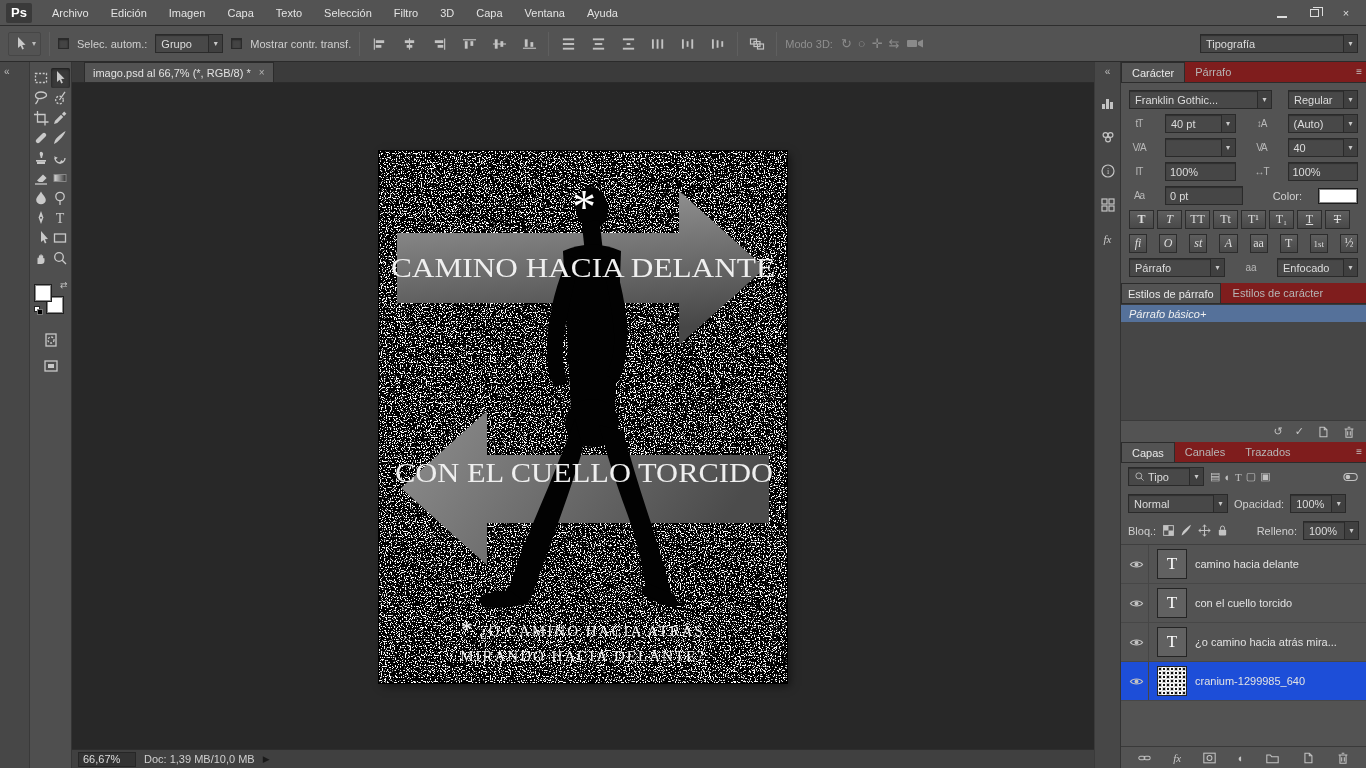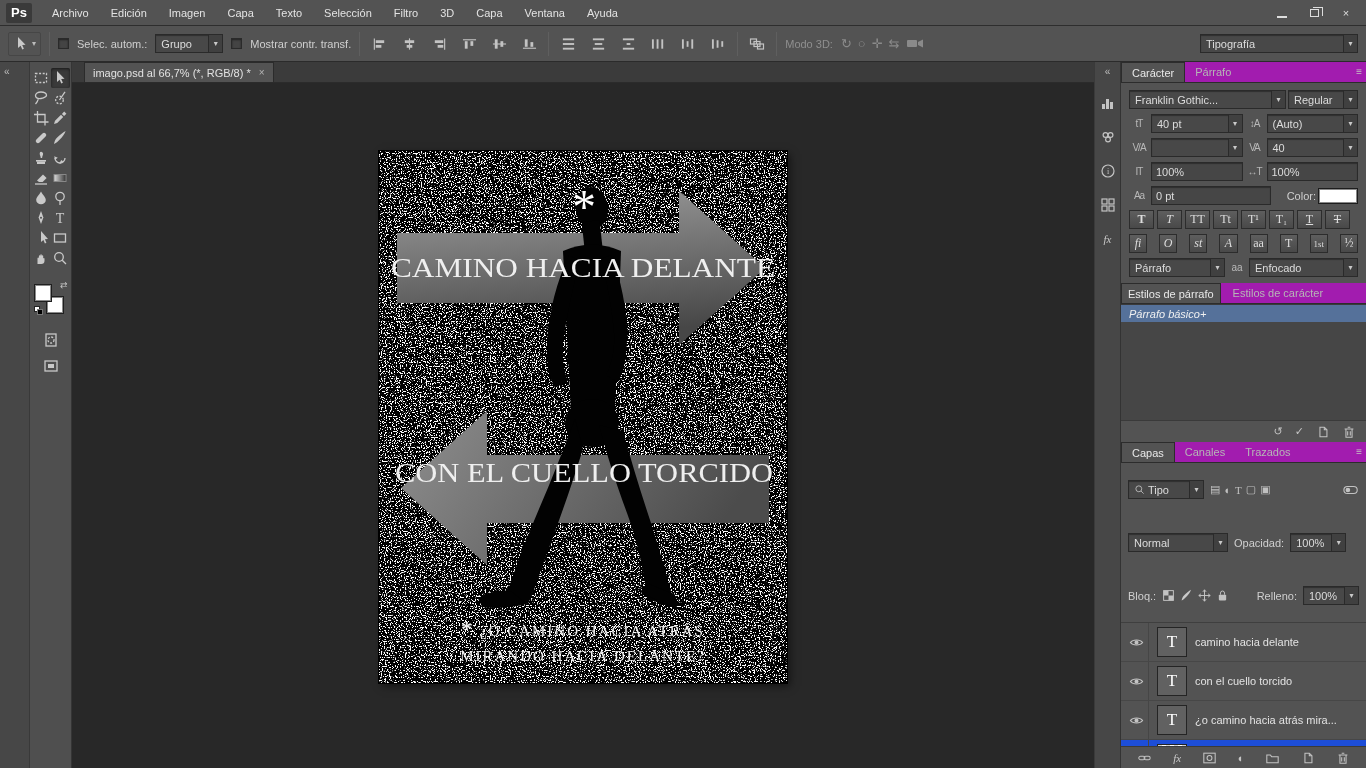--- a/index.html
+++ b/index.html
@@ -57,43 +57,43 @@
   .canvas{flex:1;background:#282828;overflow:hidden;position:relative}
   .poster{width:408px;height:532px;margin:68px auto 0;position:relative;box-shadow:0 0 0 1px #000,3px 3px 8px rgba(0,0,0,.55)}
   .statusbar{height:19px;background:#404040;border-top:1px solid #2d2d2d;display:flex;align-items:center;gap:8px;padding:0 6px;color:#cfcfcf}
   .zoom-field{width:58px;height:15px;background:#333;border:1px solid #262626;display:flex;align-items:center;padding:0 4px;color:#ddd}
   .status-arrow{color:#1a1a1a;font-size:9px}
 
   
   .right-strip{width:26px;background:#474747;border-left:1px solid #3a3a3a;display:flex;flex-direction:column;align-items:center;padding-top:2px;gap:14px}
   .strip-icon{width:20px;height:20px;display:flex;align-items:center;justify-content:center;color:#c3c3c3}
   .right-panels{width:246px;background:#535353;border-left:1px solid #333;display:flex;flex-direction:column}
-  .ptabs{height:21px;background:#a21caf;display:flex;align-items:flex-end;border-bottom:1px solid #2c2c2c;position:relative}
+  .ptabs{height:21px;background:#7f1d1d;display:flex;align-items:flex-end;border-bottom:1px solid #2c2c2c;position:relative}
   .ptab{height:20px;padding:0 10px;display:flex;align-items:center;color:#b6b6b6}
   .ptab.active{background:#535353;border:1px solid #2c2c2c;border-bottom:none;color:#e8e8e8}
   .pmenu{position:absolute;right:4px;top:4px;color:#c2c2c2;font-size:10px}
 
   .char-body{padding:7px 8px 6px;display:flex;flex-direction:column;gap:5px}
-  .crow{display:flex;align-items:center;gap:2px}
+  .crow{display:flex;align-items:center;gap:16px}
   .cicon{width:20px;color:#b9b9b9;font-size:10px;text-align:center;flex:none;letter-spacing:-1px}
   .half{flex:1;min-width:0}
   .tbtn{width:25px;height:19px;background:linear-gradient(#5e5e5e,#494949);border:1px solid #2c2c2c;display:flex;align-items:center;justify-content:center;color:#ddd;font-family:"Liberation Serif",serif;font-size:12px}
   .tbtn.it{font-style:italic}
   .tbtn.bo{font-weight:bold}
   .tbtn.un{text-decoration:underline}
   .tbtn.st{text-decoration:line-through}
   .color-swatch{width:40px;height:16px;background:#fff;border:1px solid #1d1d1d;box-shadow:0 0 0 1px #888 inset}
 
   .styles-list{height:116px;background:#464646;border-top:1px solid #3a3a3a;overflow:hidden}
   .style-row{height:17px;display:flex;align-items:center;padding:0 8px;color:#f0f0f0;font-style:italic;background:#55719a}
   .panel-bbar{height:22px;background:#535353;border-top:1px solid #3a3a3a;display:flex;align-items:center;justify-content:flex-end;gap:12px;padding:0 10px;color:#c5c5c5}
   .panel-bbar.spread{justify-content:space-around;gap:0;padding:0 6px}
 
   .layers-sec{flex:1;display:flex;flex-direction:column;min-height:0}
-  .lrow{display:flex;align-items:center;gap:6px;padding:17px 7px}
+  .lrow{display:flex;align-items:center;gap:6px;padding:4px 7px}
   .filter-icons{display:flex;gap:4px;align-items:center;color:#c0c0c0;font-size:11px}
   .lock-icons{display:flex;gap:5px;align-items:center}
   .layers-list{flex:1;overflow:hidden;border-top:1px solid #3f3f3f}
   .layer-row{height:39px;display:flex;align-items:center;gap:8px;border-bottom:1px solid #474747;padding:0 4px}
   .layer-row.selected{background:#1d4ed8}
   .eye-box{width:24px;height:100%;display:flex;align-items:center;justify-content:center;border-right:1px solid #464646}
   .thumb{width:30px;height:30px;border:1px solid #242424;background:#616161;display:flex;align-items:center;justify-content:center;color:#fff;font-family:"Liberation Serif",serif;font-size:17px}
   .thumb.checker{background:
       radial-gradient(#000 0.7px, transparent 0.8px),
       repeating-conic-gradient(#fdfdfd 0% 25%, #cfcfcf 0% 50%);
@@ -471,20 +471,25 @@
 
             <text x="205" y="72" text-anchor="middle" font-size="48" fill="#fff" font-family="Liberation Serif,serif">*</text>
             <text x="204" y="126" text-anchor="middle" font-size="27" fill="#efefef" font-family="Liberation Serif,serif" textLength="384" lengthAdjust="spacingAndGlyphs">CAMINO HACIA DELANTE</text>
             <text x="205" y="331" text-anchor="middle" font-size="27" fill="#efefef" font-family="Liberation Serif,serif" textLength="378" lengthAdjust="spacingAndGlyphs">CON EL CUELLO TORCIDO</text>
             <text x="204" y="485" text-anchor="middle" font-size="15" letter-spacing="2" fill="#f2f2f2" font-family="Liberation Serif,serif"><tspan font-size="22" font-weight="bold">*</tspan><tspan> ¿O CAMINO HACIA ATRÁS</tspan></text>
             <text x="204" y="510" text-anchor="middle" font-size="15" letter-spacing="2" fill="#f2f2f2" font-family="Liberation Serif,serif">MIRANDO HACIA DELANTE?</text>
           </svg>
         </div>
       </div>
 
+      <div class="statusbar">
+        <div class="zoom-field">66,67%</div>
+        <span>Doc: 1,39 MB/10,0 MB</span>
+        <span class="status-arrow">▶</span>
+      </div>
     </div>
 
     <div class="right-strip">
       <div class="collapse">«</div>
       <div class="strip-icon">
           <svg class="ic" width="16" height="16" viewBox="0 0 16 16">
             <rect class="sf" x="2" y="9" width="3" height="5"></rect>
             <rect class="sf" x="6" y="4" width="3" height="10"></rect>
             <rect class="sf" x="10" y="7" width="3" height="7"></rect>
           </svg>

